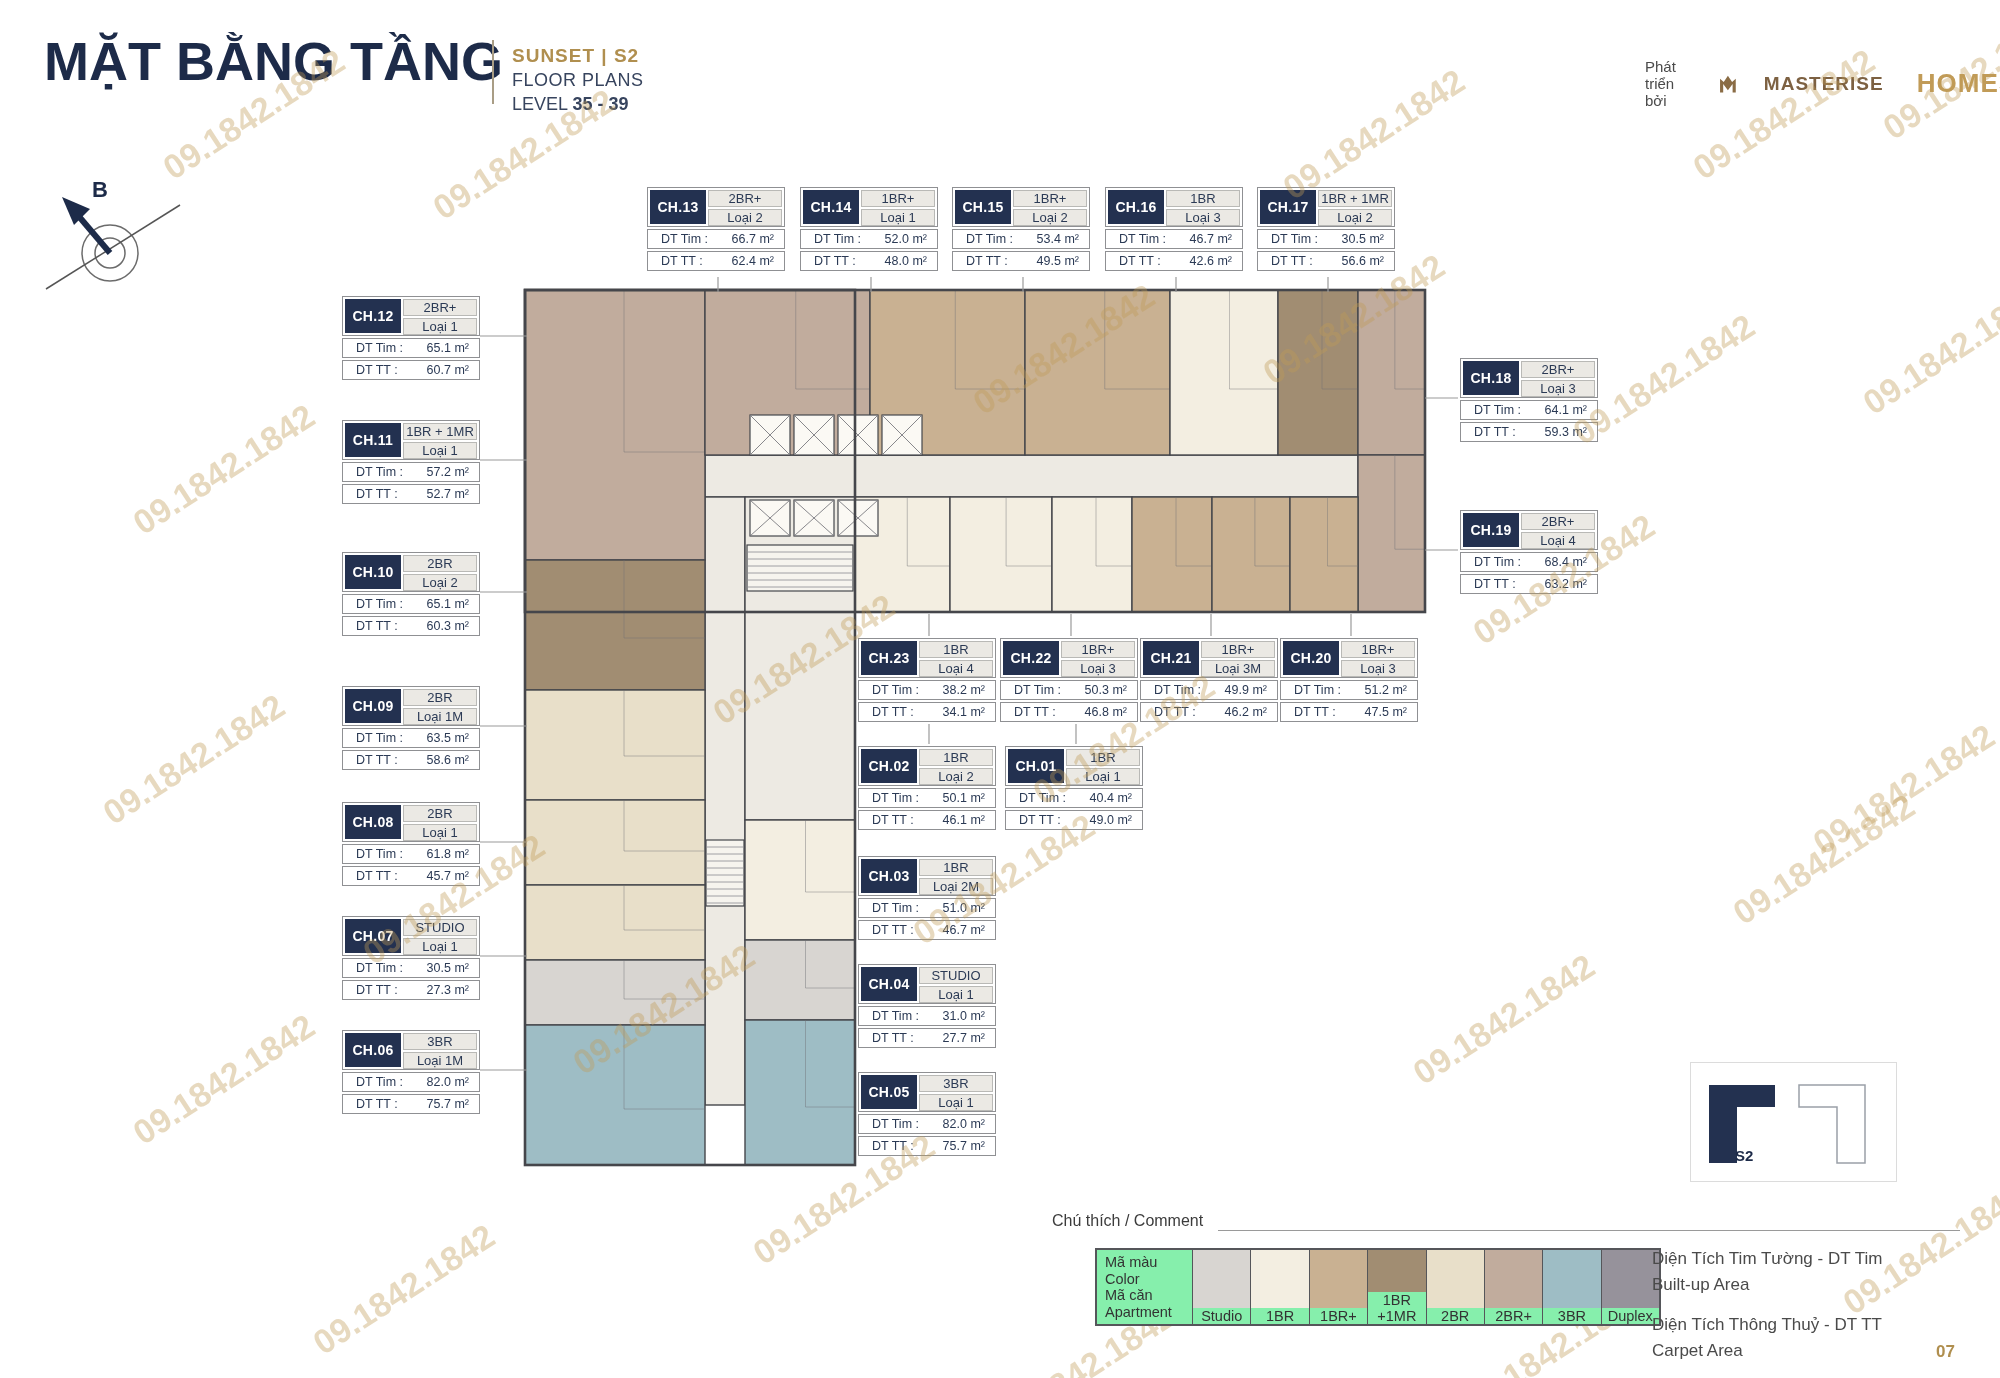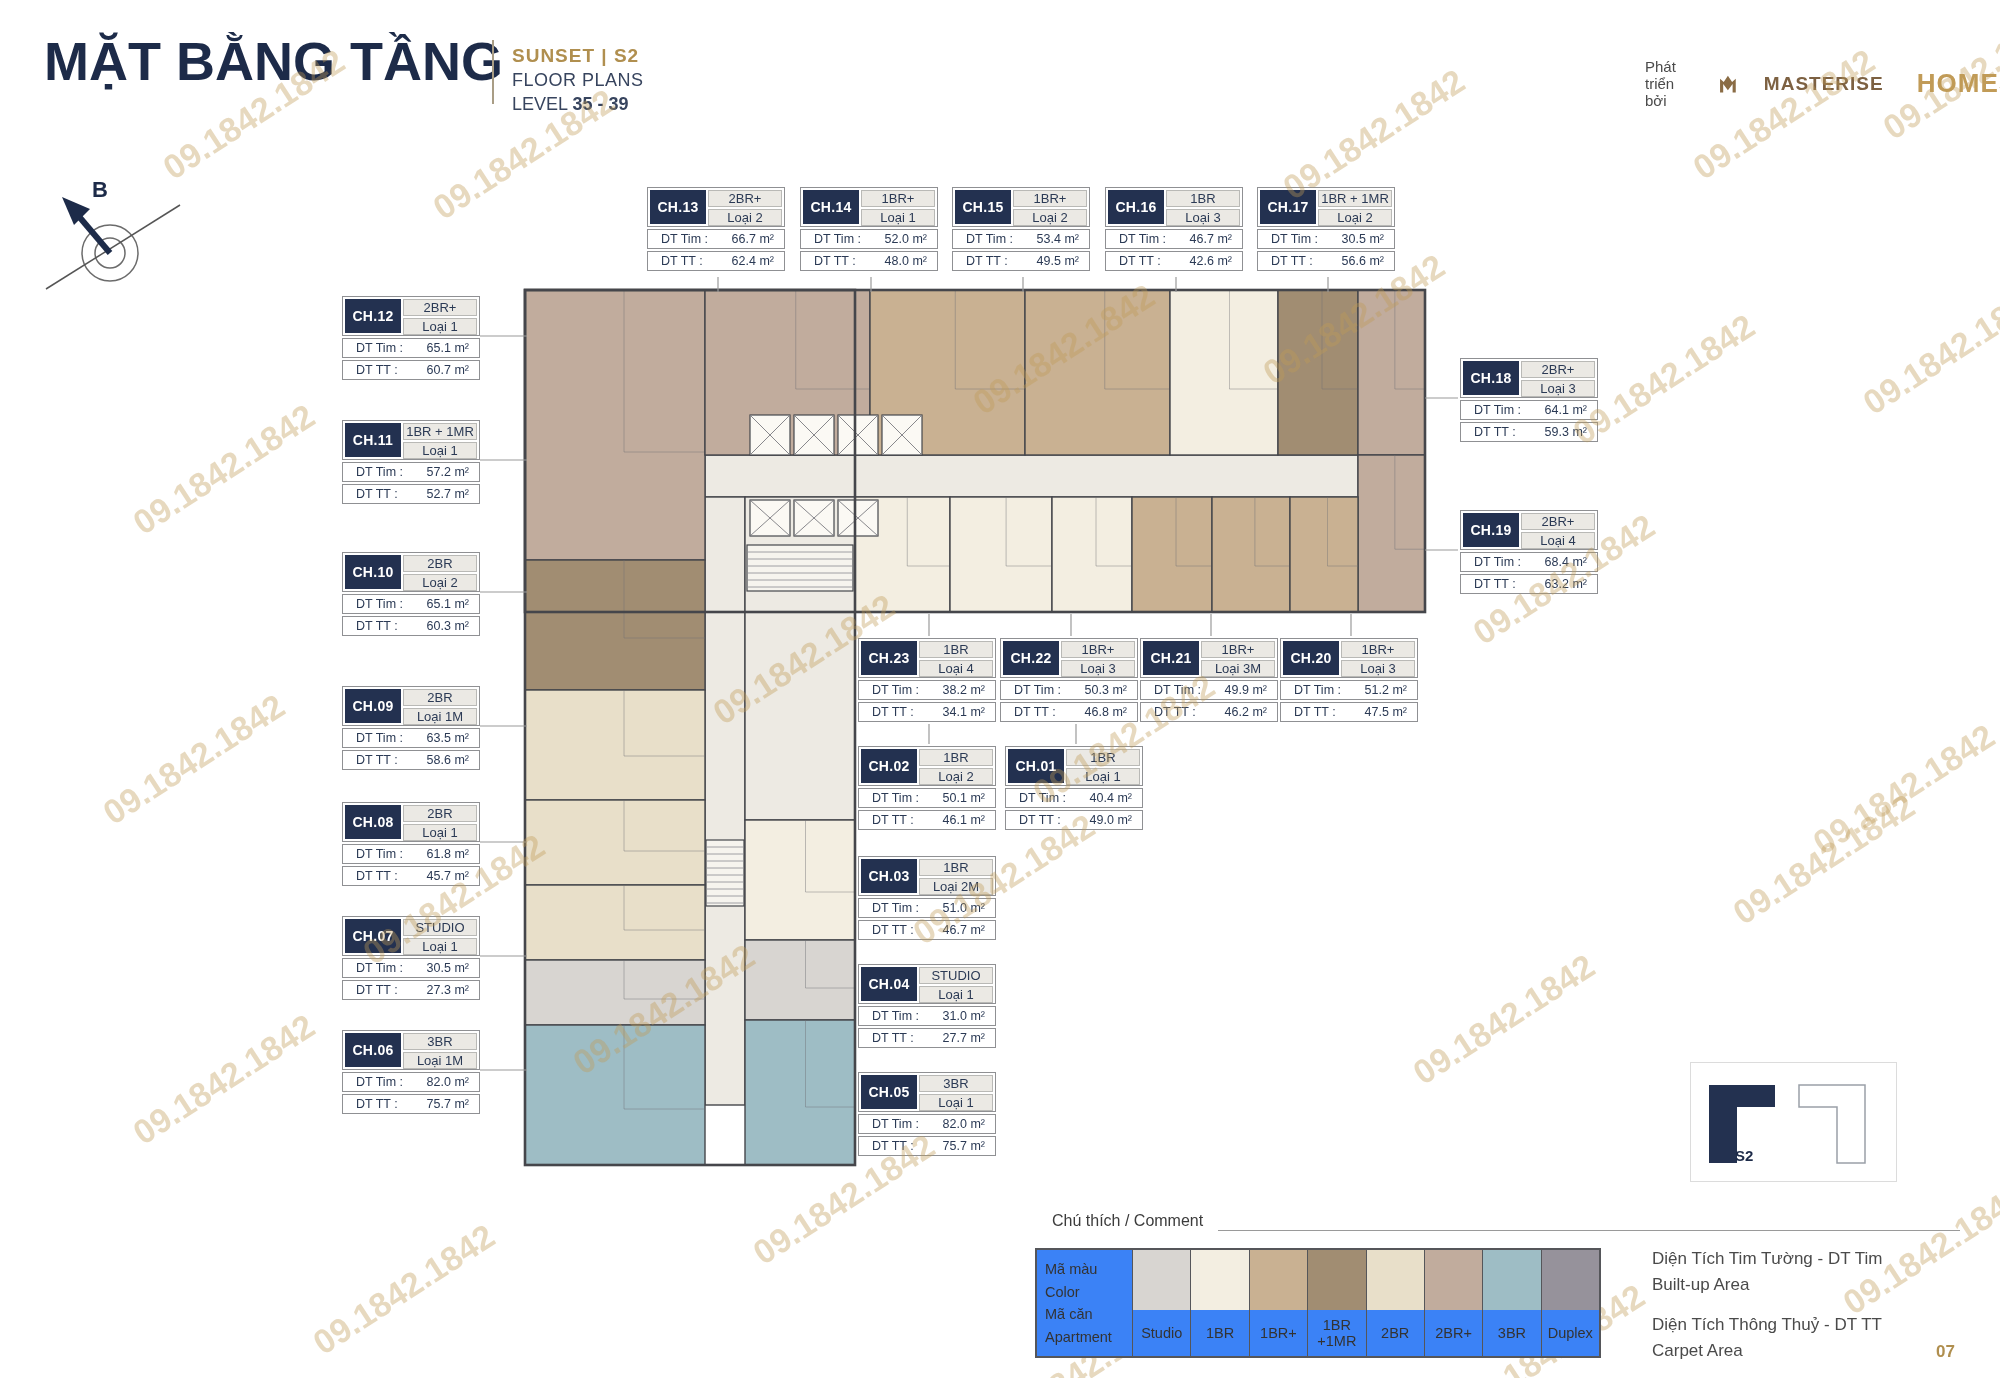--- a/index.html
+++ b/index.html
@@ -23,22 +23,22 @@
   .co-code{width:56px;background:#233150;color:#fff;display:flex;align-items:center;justify-content:center;
            font-weight:bold;font-size:14px;letter-spacing:.3px;}
   .co-tw{flex:1;display:flex;flex-direction:column;gap:2px;}
   .co-type,.co-variant{flex:1;display:flex;align-items:center;justify-content:center;background:#ebe9e4;
            border:1px solid #b9b9b6;font-size:13px;color:#2b3a55;box-sizing:border-box;}
   .co-row{margin-top:2px;border:1px solid #8f9093;background:#fff;height:20px;display:flex;align-items:center;
           justify-content:space-between;padding:0 10px 0 13px;font-size:12.5px;color:#2b3a55;box-sizing:border-box;}
   
   .legend-title{position:absolute;left:1052px;top:1212px;font-size:16px;color:#3c3c3c;}
   .legend-line{position:absolute;left:1218px;top:1230px;width:742px;height:0;border-top:1px solid #9a9a9a;}
-  .legend-table{position:absolute;left:1035px;top:1248px;width:566px;height:110px;border:2px solid #55565a;
-                display:flex;box-sizing:border-box;background:#3b82f6;}
+  .legend-table{position:absolute;left:1095px;top:1248px;width:566px;height:78px;border:2px solid #55565a;
+                display:flex;box-sizing:border-box;background:#86efac;}
   .lt-col0{width:96px;border-right:1.5px solid #55565a;display:flex;flex-direction:column;justify-content:space-evenly;
            padding:4px 8px;font-size:14.5px;color:#333;box-sizing:border-box;}
   .lt-cell{flex:1;border-right:1.5px solid #55565a;display:flex;flex-direction:column;box-sizing:border-box;}
   .lt-cell:last-child{border-right:none;}
   .lt-swatch{height:60px;}
   .lt-label{flex:1;display:flex;align-items:center;justify-content:center;font-size:14.5px;color:#333;
             white-space:pre-line;text-align:center;line-height:16px;}
   
   .notes{position:absolute;left:1652px;top:1246px;font-size:17px;color:#4a4a4a;line-height:26px;}
   .notes .note{margin-bottom:14px;}

